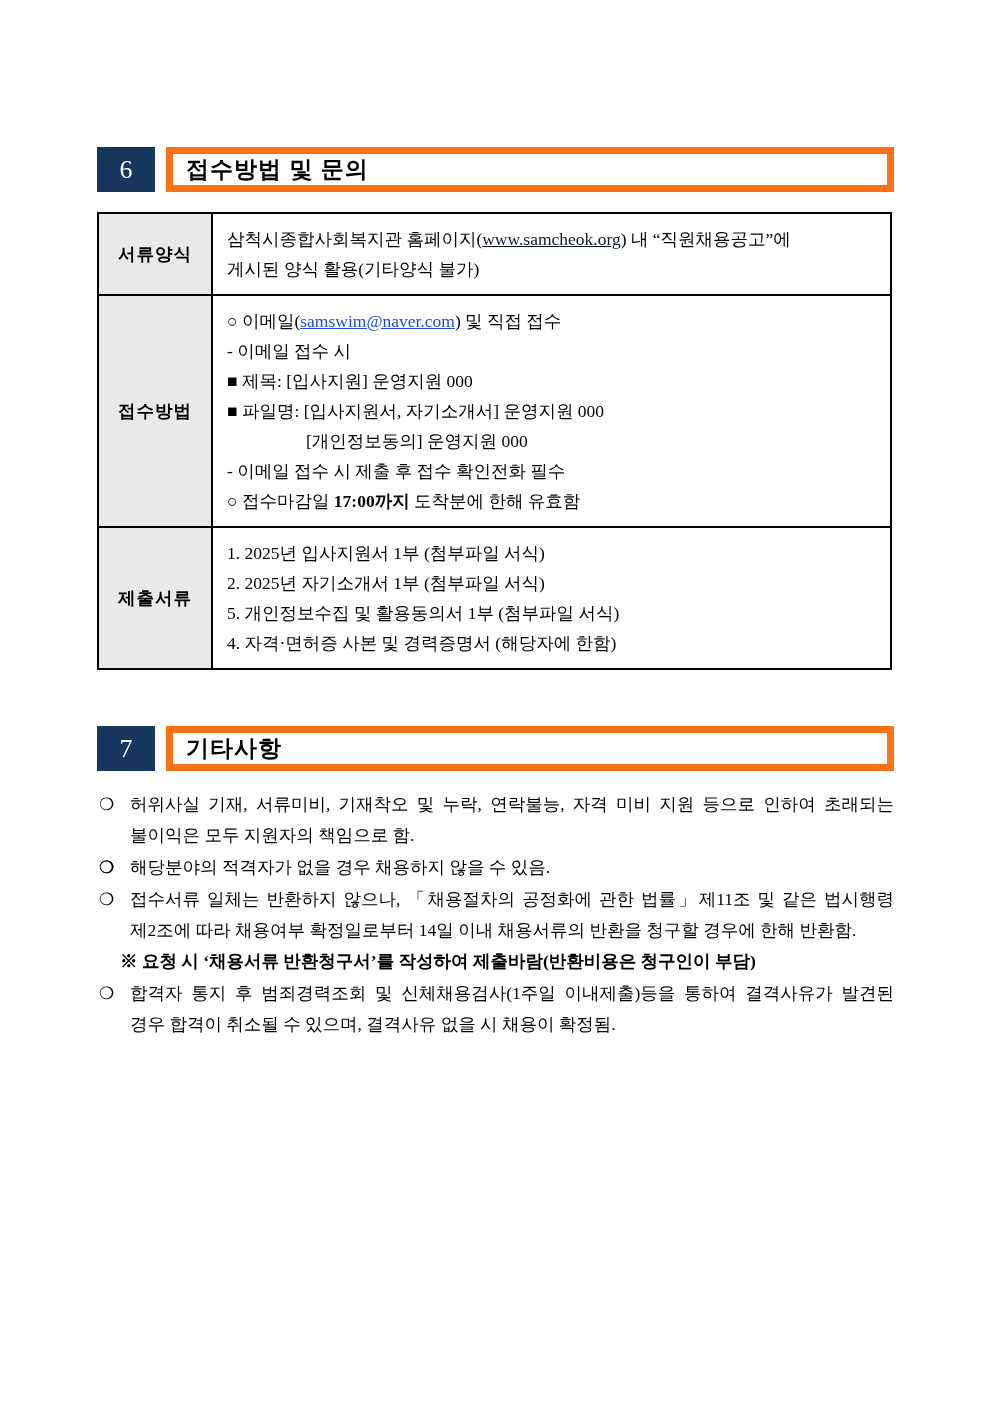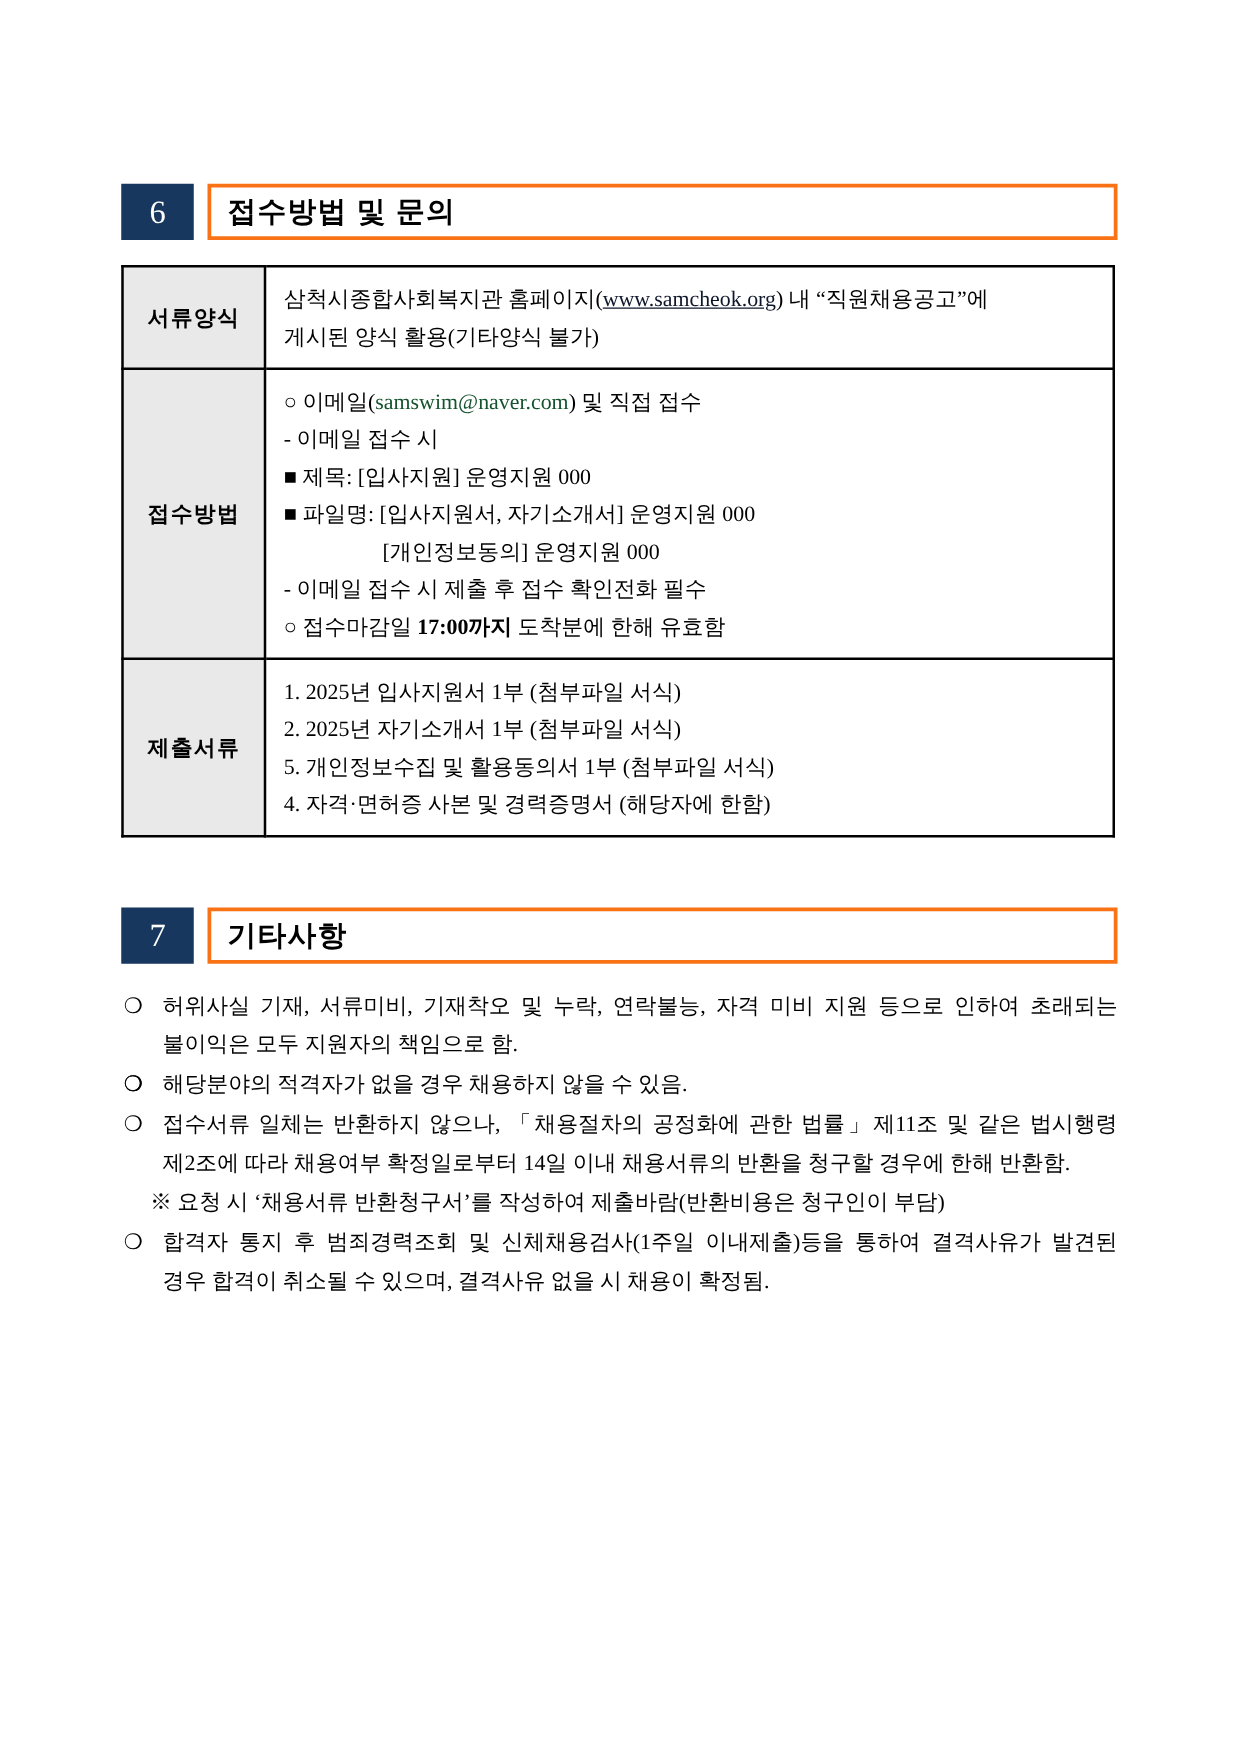--- a/index.html
+++ b/index.html
@@ -24,21 +24,21 @@
     background: #17375E;
     color: #ffffff;
     display: flex; align-items: center; justify-content: center;
     font-size: 26px;
     font-family: "Liberation Serif", serif;
     margin-right: 11px;
     flex: none;
   }
   .title-box {
     flex: 1;
-    border: 3px solid #f97316;
+    border: 7px solid #f97316;
     background: #ffffff;
     display: flex; align-items: center;
     padding-left: 13px;
     font-family: "Liberation Sans", "DejaVu Sans", sans-serif;
     font-weight: 800;
     font-size: 23px;
     letter-spacing: 1px;
   }
 
   
@@ -65,21 +65,21 @@
     vertical-align: middle;
     line-height: 30px;
     font-size: 17.5px;
   }
   .line { white-space: nowrap; }
   .indent-line { padding-left: 79px; }
   a.link-blue {
     color: #0f172a; text-decoration: underline; cursor: pointer;
   }
   a.link-purple {
-    color: #14532d; cursor: pointer;
+    color: #1d4ed8; text-decoration: underline; cursor: pointer;
   }
   .bold { font-weight: 700; }
 
   
   .gap-before-7 { height: 56px; }
   ul.notes {
     list-style: none;
     margin: 18px 0 0 2px;
     padding: 0;
     font-size: 17.5px;
@@ -89,21 +89,21 @@
   }
   ul.notes li {
     position: relative;
     padding-left: 31px;
     margin-bottom: 1px;
   }
   ul.notes li .b {
     position: absolute; left: 0; top: 0;
     font-size: 17px;
   }
-  .note-sub { margin-left: -10px; }
+  .note-sub { margin-left: -10px; font-weight: bold; }
 </style>
 </head>
 <body>
 
 <div class="content">
 
   <div class="section-header">
     <div class="num-box">6</div>
     <div class="title-box">접수방법 및 문의</div>
   </div>

